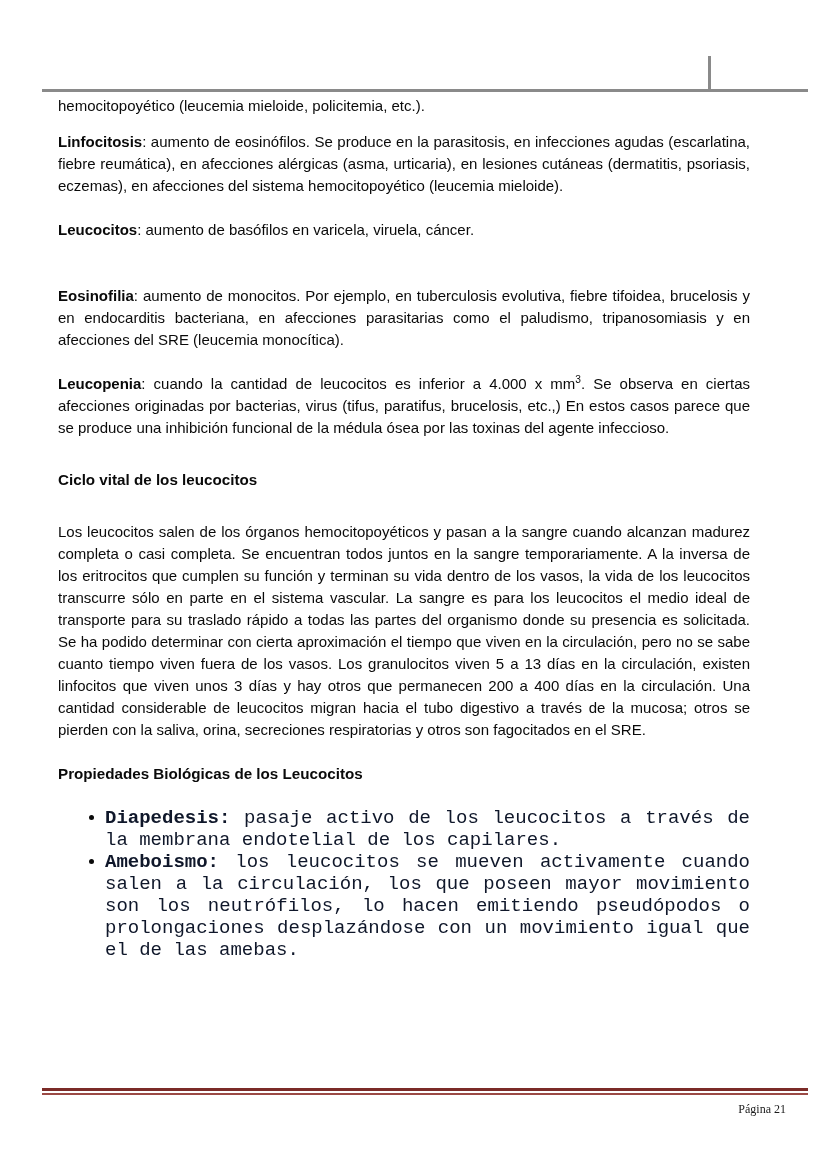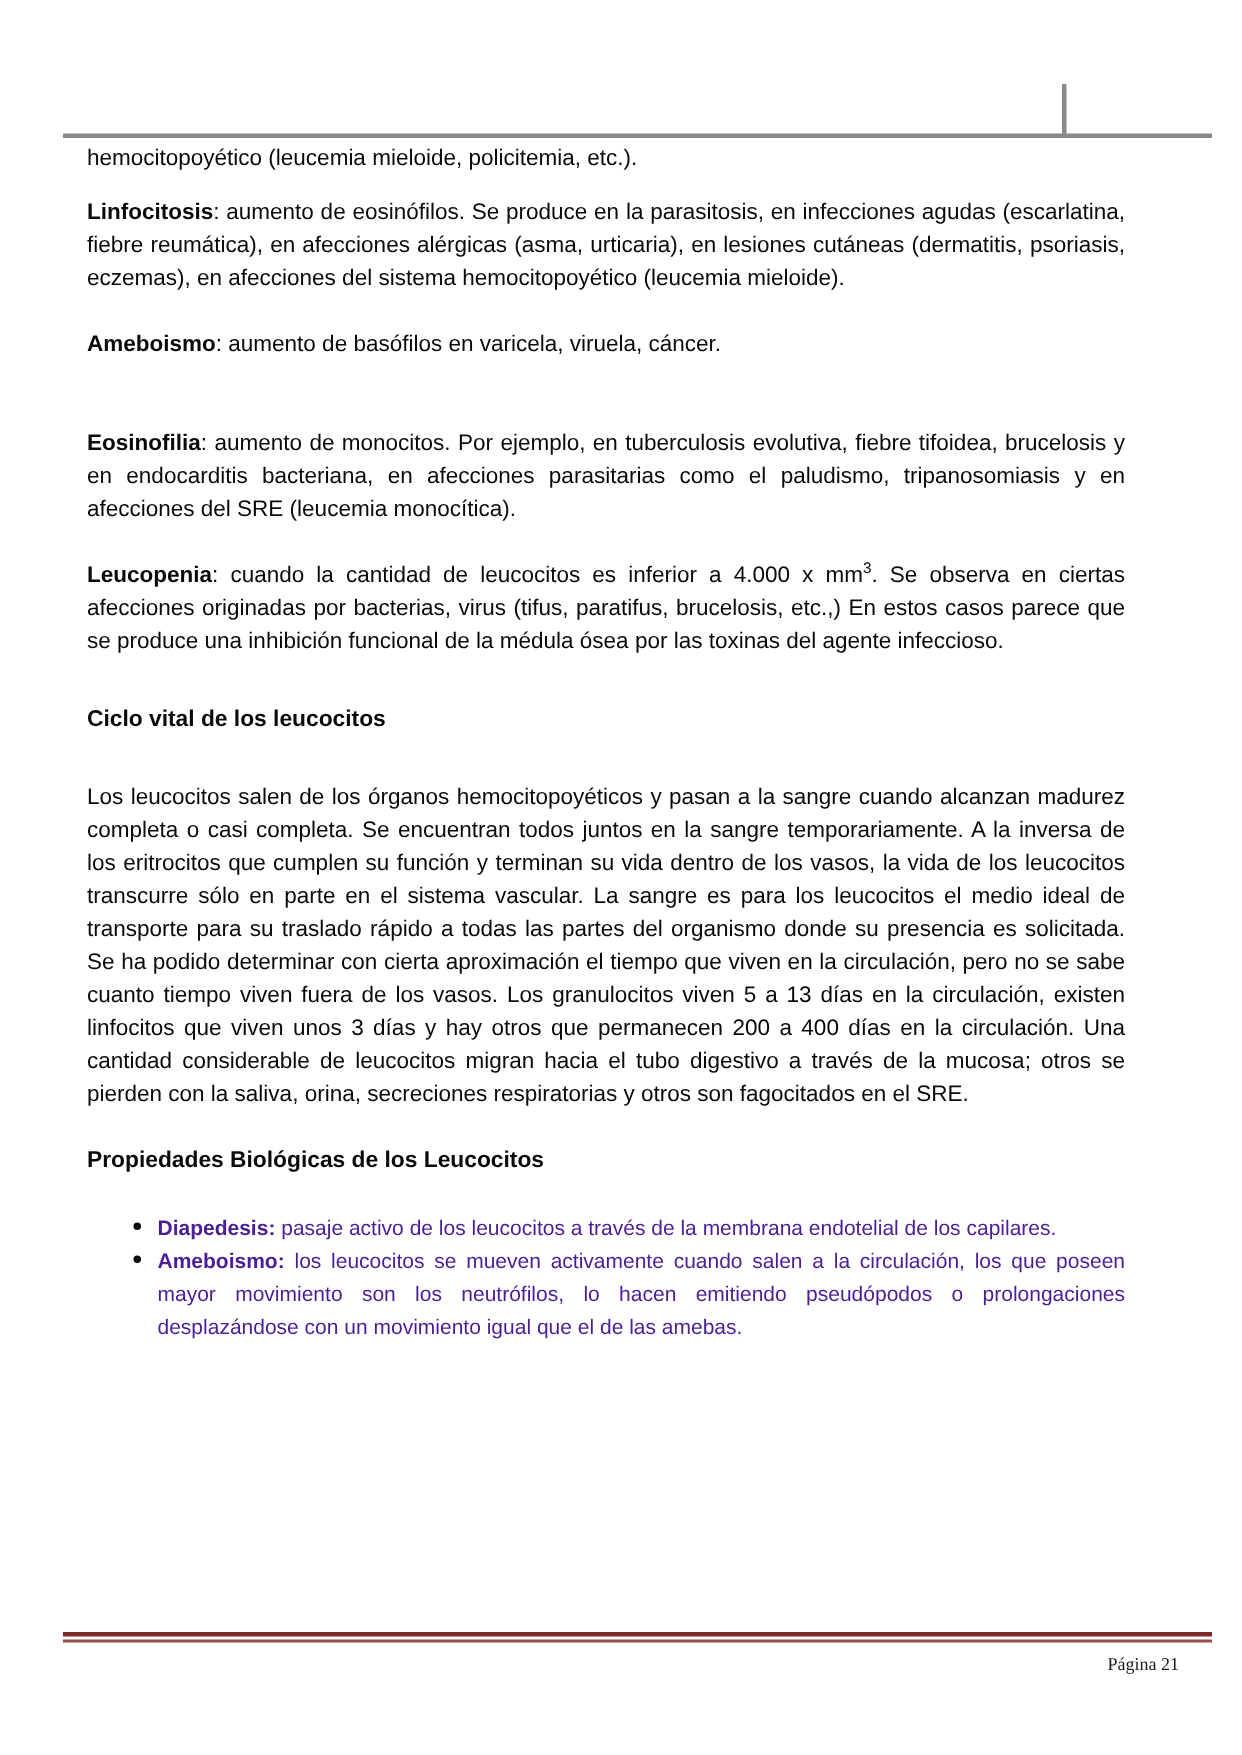--- a/index.html
+++ b/index.html
@@ -90,24 +90,25 @@
 
   
   ul.bullets {
     margin: 0;
     padding: 0;
     list-style: none;
   }
   ul.bullets li {
     position: relative;
     padding-left: 47px;
-    font-size: 14px;
+    font-size: 19px;
     line-height: 22px;
     text-align: justify;
-    color: #4c1d95;
+    color: #0f172a;
+    font-family: Liberation Mono, monospace;
   }
   ul.bullets li .dot {
     position: absolute;
     left: 31px;
     top: 8px;
     width: 5px;
     height: 5px;
     border-radius: 50%;
     background: #0a0a0a;
   }
@@ -149,21 +150,21 @@
   <div class="content">
 
     <p class="body">hemocitopoyético (leucemia mieloide, policitemia, etc.).</p>
 
     <div class="gap-s"></div>
 
     <p class="body"><b>Linfocitosis</b><span>: </span><span>aumento de eosinófilos. Se produce en la parasitosis, en infecciones agudas (escarlatina, fiebre reumática), en afecciones alérgicas (asma, urticaria), en lesiones cutáneas (dermatitis, psoriasis, eczemas), en afecciones del sistema hemocitopoyético (leucemia mieloide).</span></p>
 
     <div class="gap-m"></div>
 
-    <p class="body"><b>Ameboismo</b><span>: </span><span>aumento de basófilos en varicela, viruela, cáncer.</span></p>
+    <p class="body"><b>Leucocitos</b><span>: </span><span>aumento de basófilos en varicela, viruela, cáncer.</span></p>
 
     <div class="gap-m"></div>
 
 
     <div class="gap-m"></div>
 
     <p class="body"><b>Eosinofilia</b><span>: </span><span>aumento de monocitos. Por ejemplo, en tuberculosis evolutiva, fiebre tifoidea, brucelosis y en endocarditis bacteriana, en afecciones parasitarias como el paludismo, tripanosomiasis y en afecciones del SRE (leucemia monocítica).</span></p>
 
     <div class="gap-m"></div>
 

